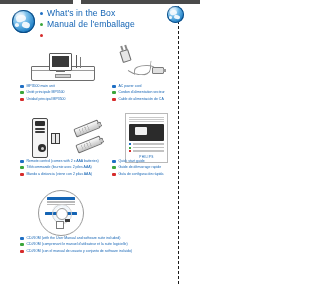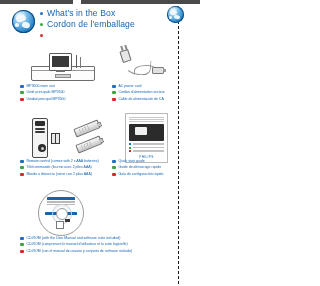--- a/index.html
+++ b/index.html
@@ -152,21 +152,21 @@
       <div class="shine"></div>
   </div>
 
   <div class="header">
     <div class="hline">
       <span class="hbullet b-blue"></span>
       <span class="htext">What's in the Box</span>
     </div>
     <div class="hline">
       <span class="hbullet b-green"></span>
-      <span class="htext">Cordon de l'emballage</span>
+      <span class="htext">Manual de l'emballage</span>
     </div>
     <div class="hline">
       <span class="hbullet b-red"></span>
     </div>
   </div>
 
   <div class="ill dock">
     <div class="dock-base"></div>
     <div class="dock-grille"></div>
     <div class="dock-screen">

